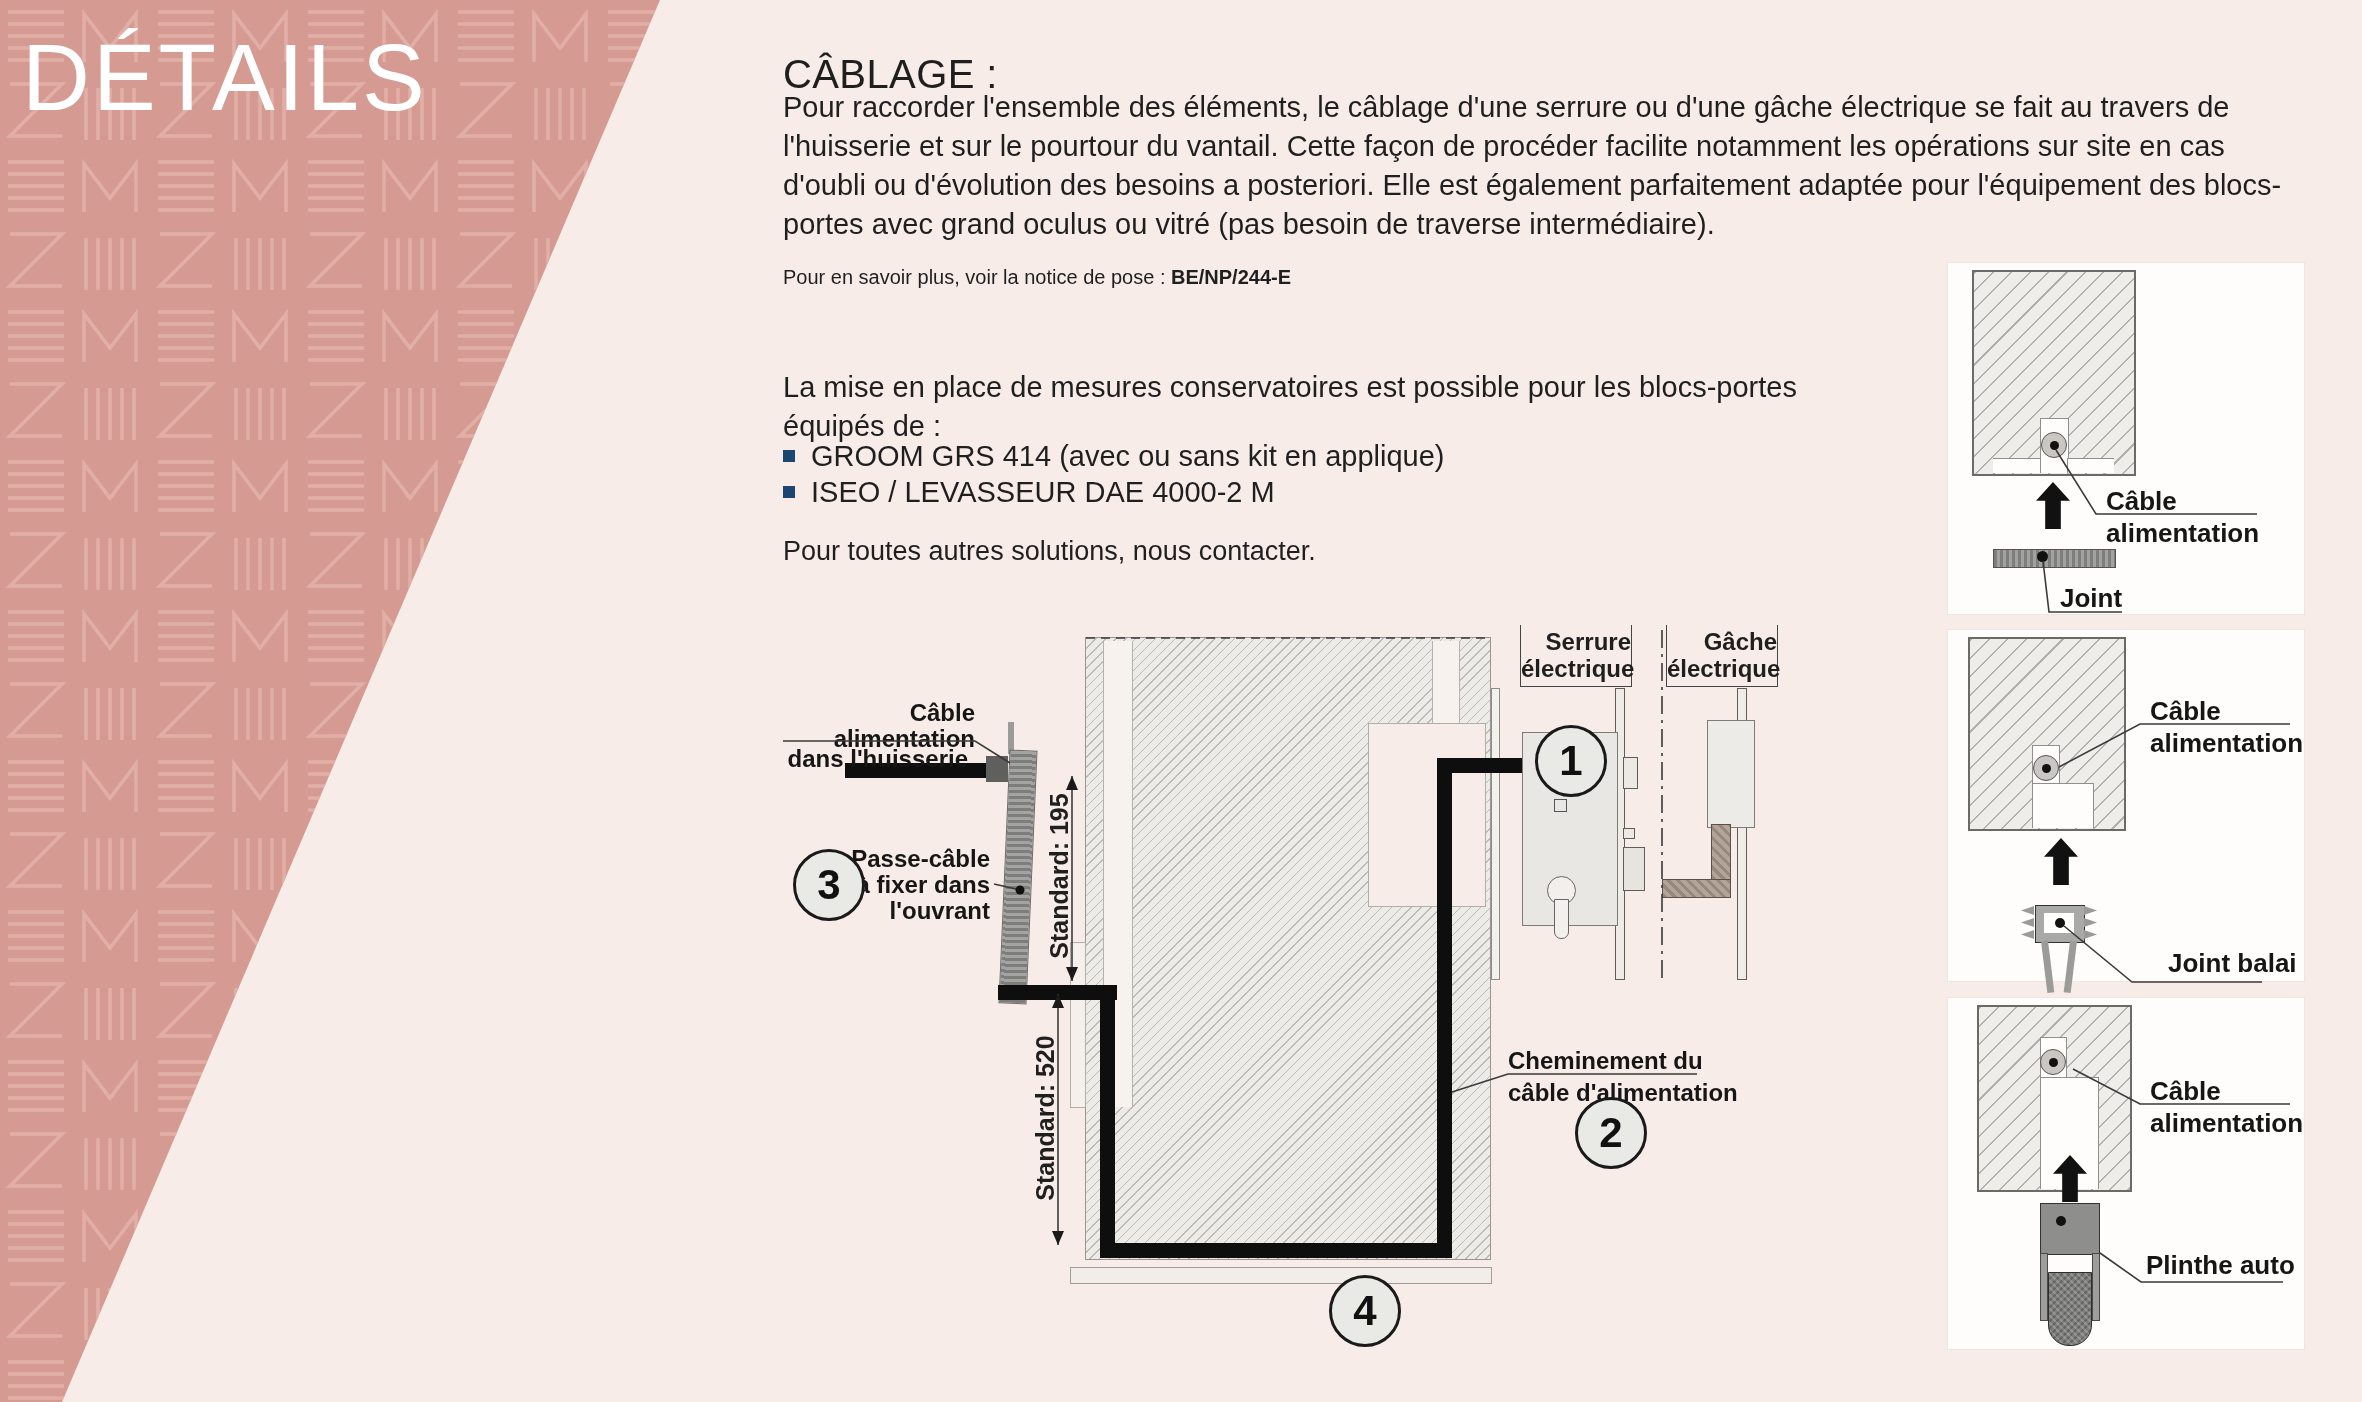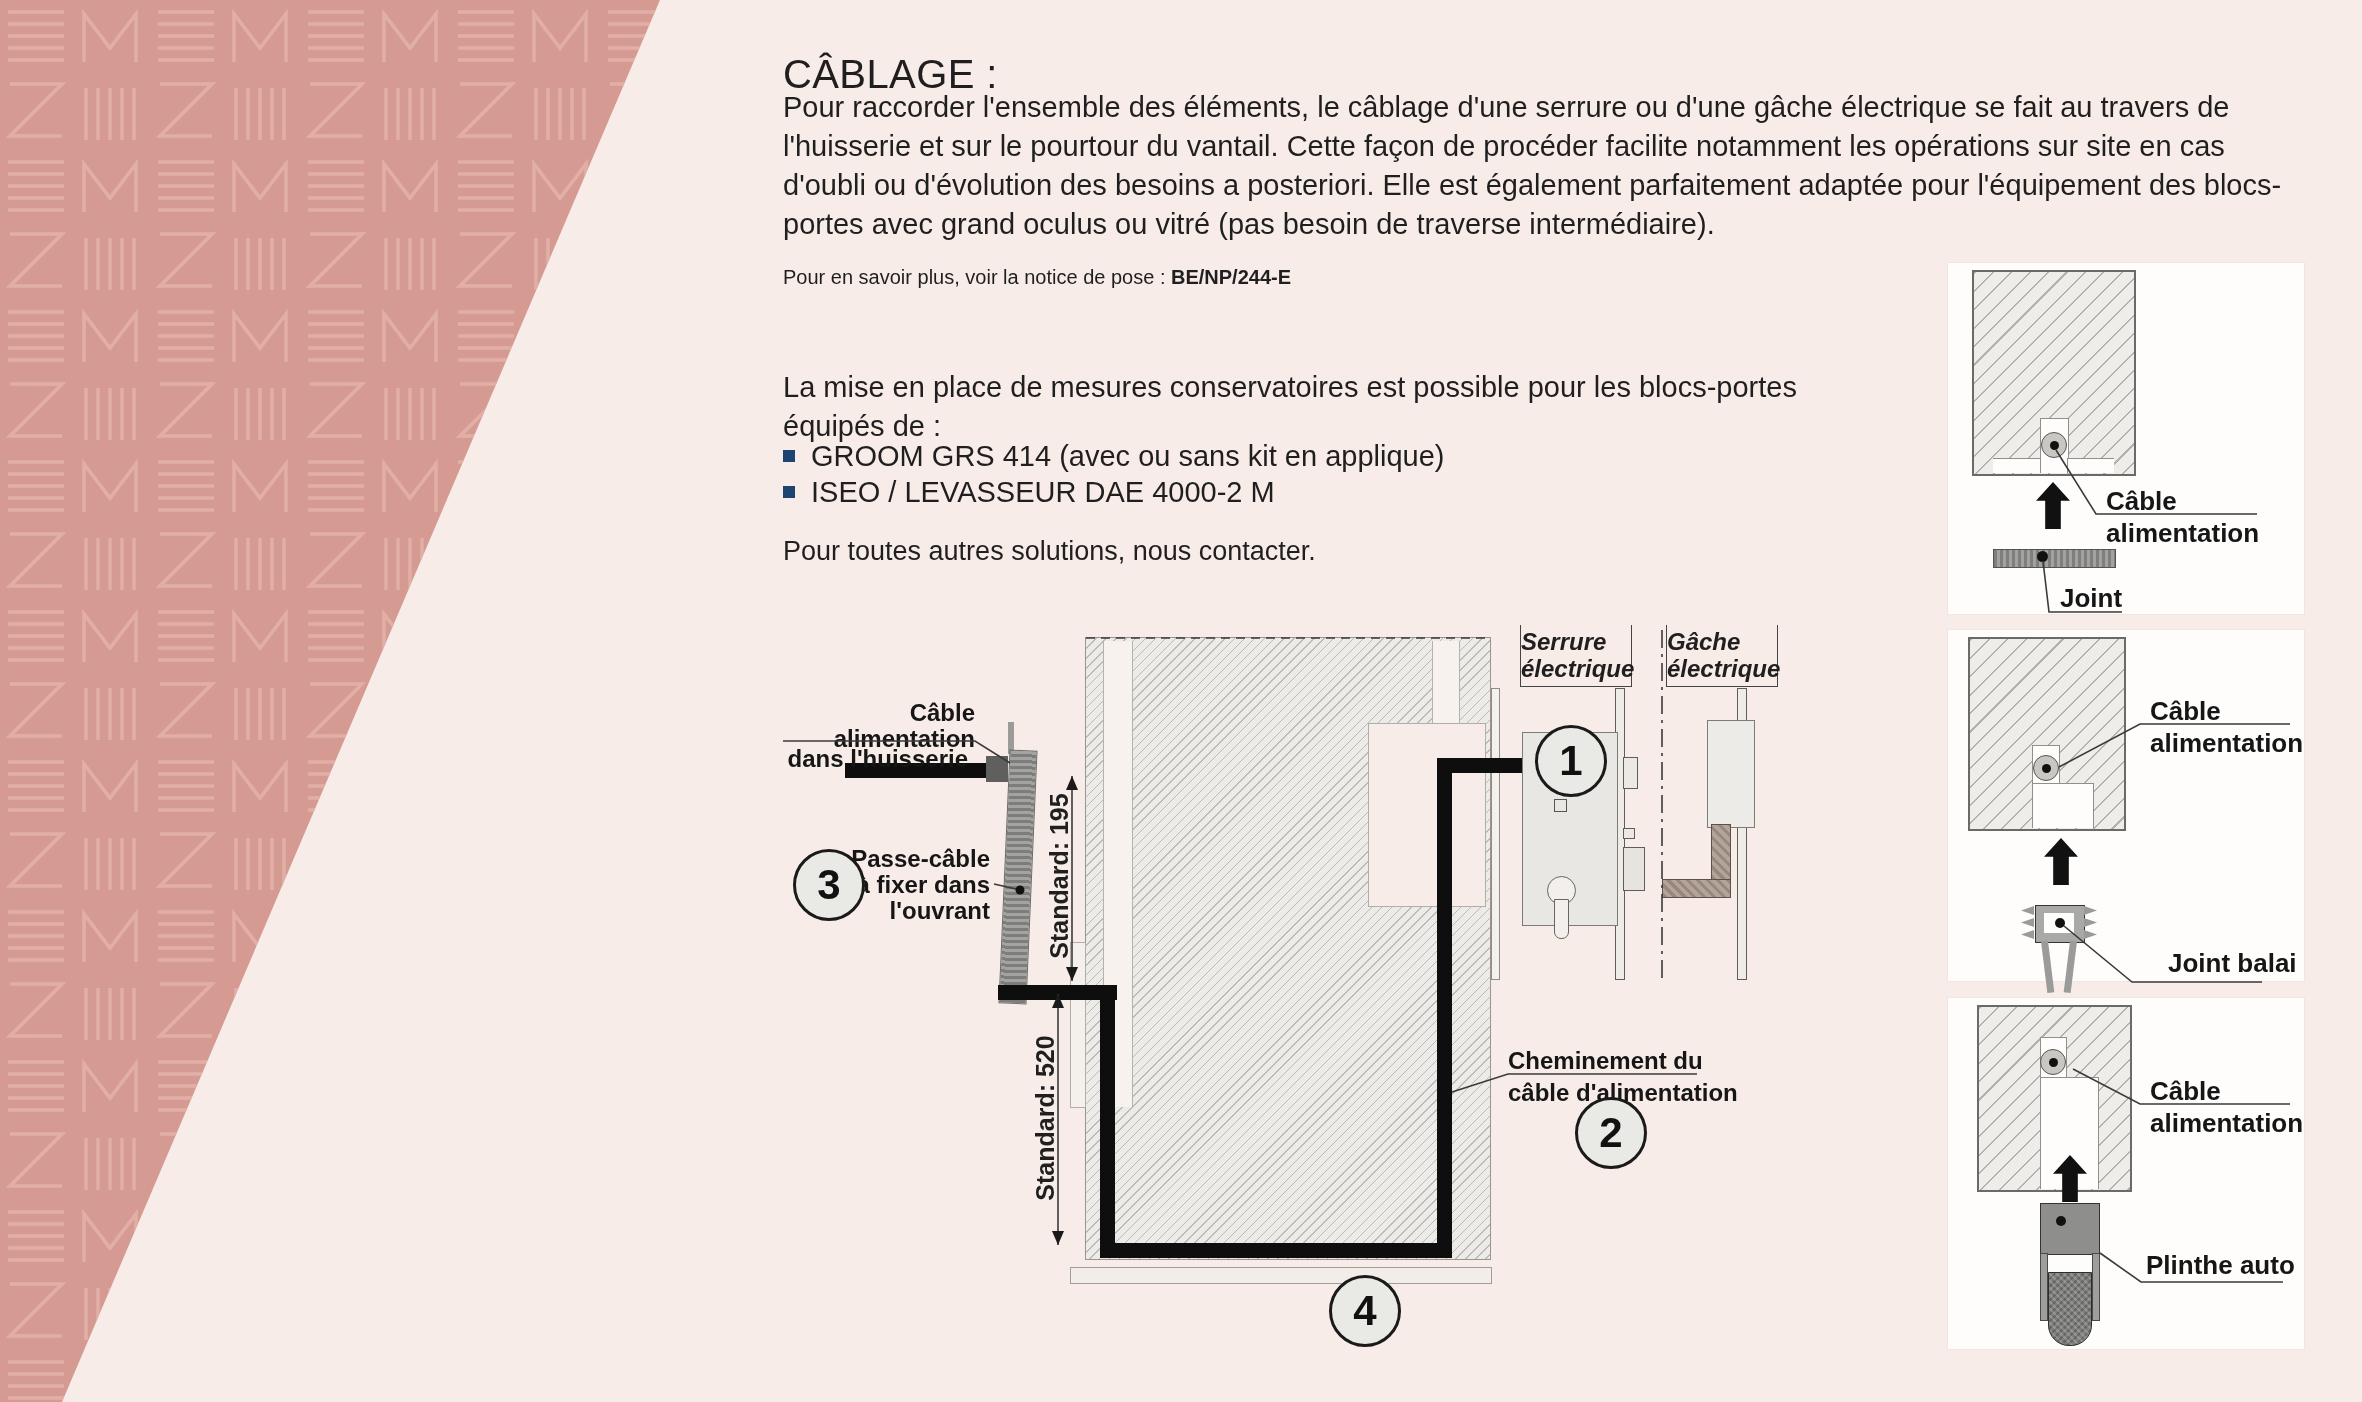--- a/index.html
+++ b/index.html
@@ -29,21 +29,21 @@
   .hatch-coarse{background-color:#eeedea;
      background-image:repeating-linear-gradient(135deg,rgba(120,118,112,.5) 0 1.5px,transparent 1.5px 13px);}
   .cable{position:absolute;background:#0e0e0e;}
   .lbl{position:absolute;font-size:24px;font-weight:bold;color:#161616;line-height:26px;}
   .lbl.r{text-align:right;}
   .dim-text{position:absolute;font-size:25px;font-weight:bold;text-align:center;transform:rotate(-90deg);}
   .marker{position:absolute;width:66px;height:66px;border:3px solid #1a1a1a;border-radius:50%;
           background:#e9e9e6;display:flex;align-items:center;justify-content:center;
           font-size:42px;font-weight:bold;color:#111;}
   .tagbox{position:absolute;width:110px;height:58px;border:1.5px solid #444;border-top:none;
-          text-align:left;font-size:24px;font-weight:bold;line-height:27px;padding-top:3px;font-style:italic;}
+          text-align:right;font-size:24px;font-weight:bold;line-height:27px;padding-top:3px;}
   .tan{background-color:#b3a49a;border:1px solid #5e5048;
        background-image:repeating-linear-gradient(45deg,rgba(90,70,60,.3) 0 3px,transparent 3px 7px);}
 
   
   .panel{position:absolute;left:1947px;width:356px;height:351px;background:#fefdfc;border:1px solid #f0e6e1;}
   .p-lbl{position:absolute;font-size:26px;font-weight:bold;color:#161616;}
   .arrow-up{position:absolute;width:34px;height:47px;background:#111;
             clip-path:polygon(50% 0,100% 40%,73% 40%,73% 100%,27% 100%,27% 40%,0 40%);}
   .cable-dot{position:absolute;width:24px;height:24px;border:1.5px solid #555;border-radius:50%;
              background:#cac7c3;display:flex;align-items:center;justify-content:center;}
@@ -69,20 +69,21 @@
           <g stroke="#e7b6ae" stroke-width="3.5" fill="none" opacity="0.75">
             <path d="M8 12 H64 M8 24 H64 M8 36 H64 M8 48 H64 M8 60 H64"></path>
             <path d="M84 62 V14 L110 48 L136 14 V62"></path>
             <path d="M10 84 L62 84 L10 136 L62 136"></path>
             <path d="M86 88 V140 M98 88 V140 M110 88 V140 M122 88 V140 M134 88 V140"></path>
           </g>
         </pattern>
       </defs>
       <rect width="760" height="1402" fill="url(#geo)"></rect>
     </svg>
+    <div class="title1">DÉTAILS</div>
   </div>
 
   <div class="h1" style="left:783px;top:52px;">CÂBLAGE :</div>
   <div class="body-par" style="left:783px;top:88px;width:1502px;">Pour raccorder l'ensemble des éléments, le câblage d'une serrure ou d'une gâche électrique se fait au travers de l'huisserie et sur le pourtour du vantail. Cette façon de procéder facilite notamment les opérations sur site en cas d'oubli ou d'évolution des besoins a posteriori. Elle est également parfaitement adaptée pour l'équipement des blocs-portes avec grand oculus ou vitré (pas besoin de traverse intermédiaire).</div>
   <div class="notice" style="left:783px;top:266px;">
     <span>Pour en savoir plus, voir la notice de pose : </span><b>BE/NP/244-E</b>
   </div>
 
   <div class="body-par" style="left:783px;top:368px;width:1080px;">La mise en place de mesures conservatoires est possible pour les blocs-portes équipés de :</div>
   <div class="bullet-row" style="left:783px;top:440px;width:1100px;">

